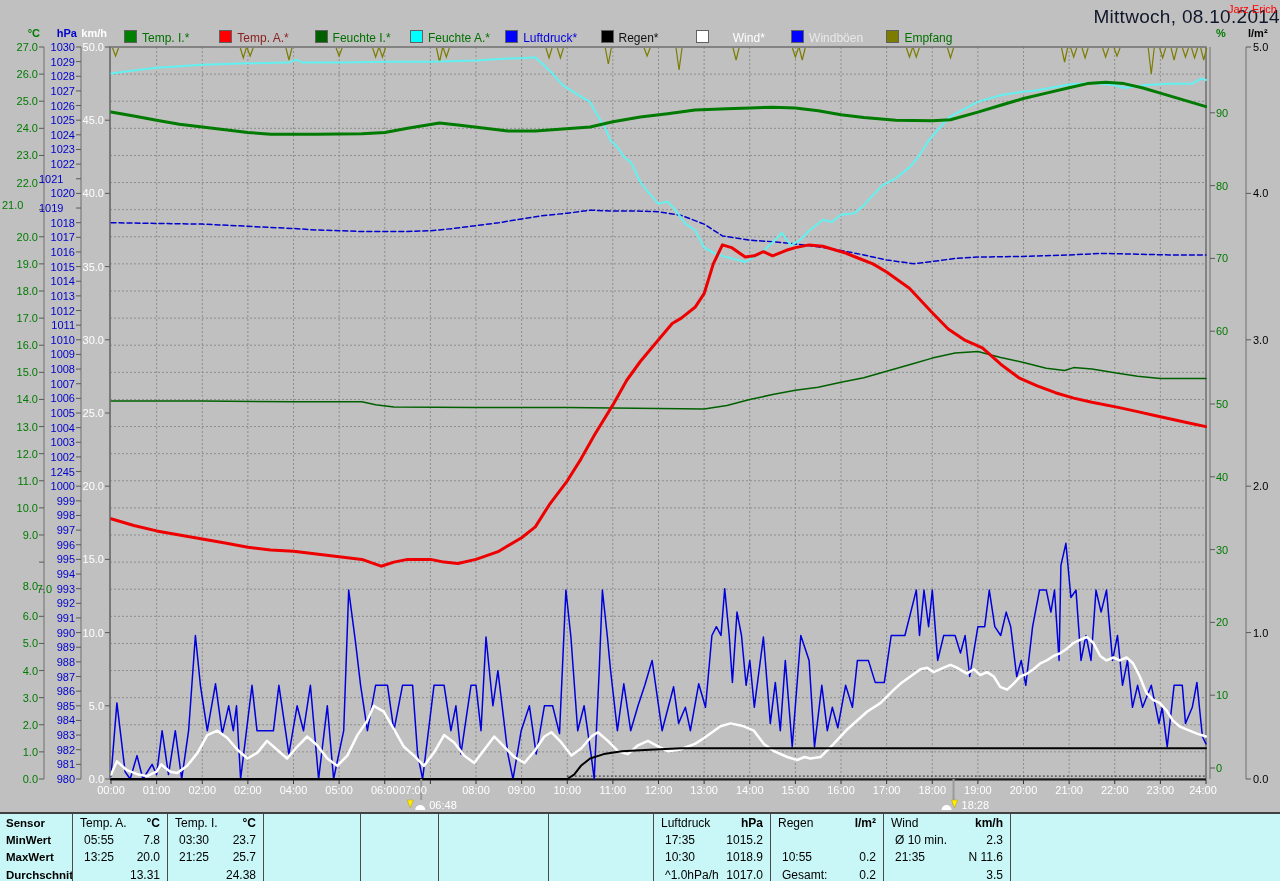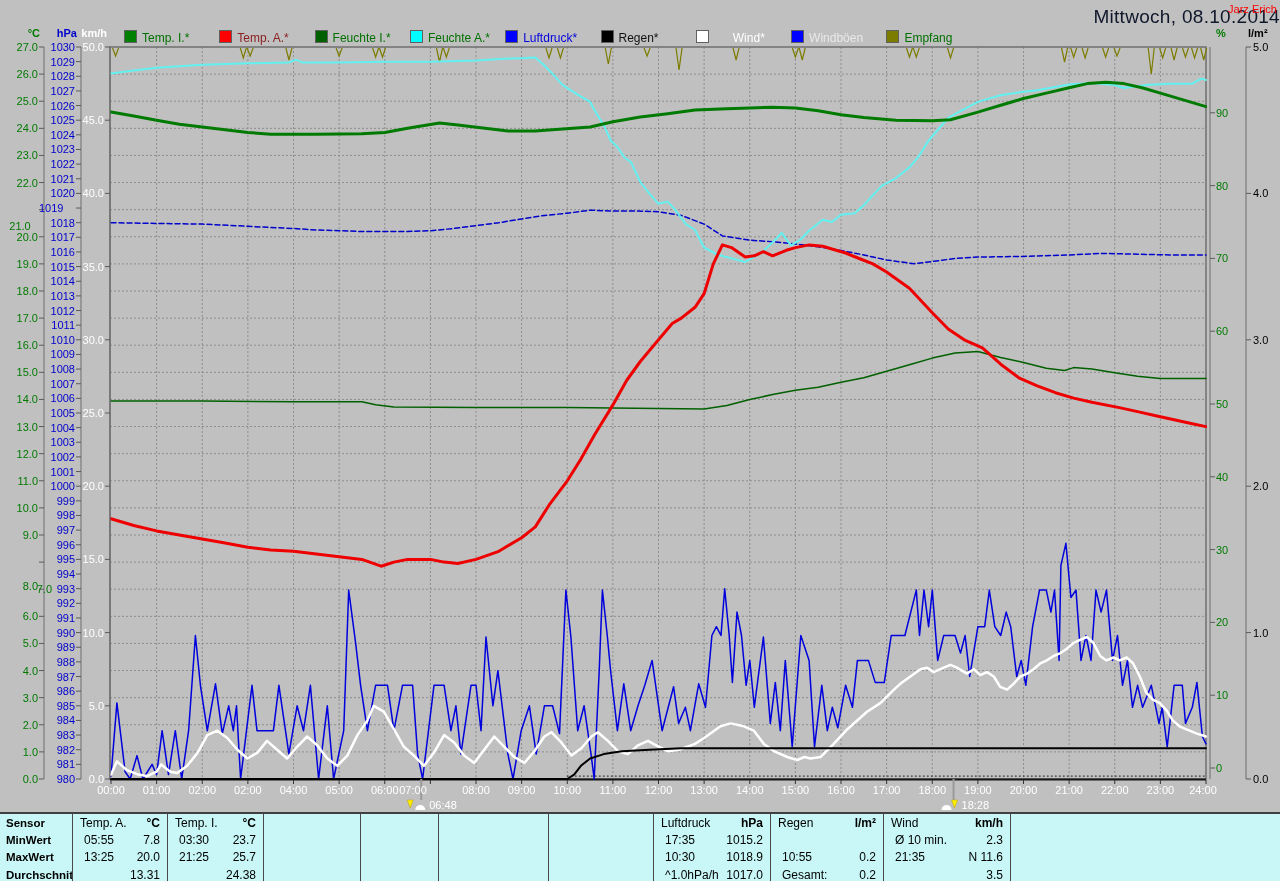--- a/index.html
+++ b/index.html
@@ -290,21 +290,21 @@
       <path d="M 941.5431874999999 810 A 5 5 0 0 1 951.5431874999999 810 Z" fill="#ffffff"></path>
       <polygon points="951.5431874999999,800 957.5431874999999,800 954.5431874999999,808" fill="#ffee00" stroke="#b8a000" stroke-width="0.5"></polygon>
     </svg>
   <div id="labels">
       <div class="tick" style="left: 2px; top: 42px; width: 36px; text-align: right; color: rgb(0, 122, 0);">27.0</div>
       <div class="tick" style="left: 2px; top: 69.1111px; width: 36px; text-align: right; color: rgb(0, 122, 0);">26.0</div>
       <div class="tick" style="left: 2px; top: 96.2222px; width: 36px; text-align: right; color: rgb(0, 122, 0);">25.0</div>
       <div class="tick" style="left: 2px; top: 123.333px; width: 36px; text-align: right; color: rgb(0, 122, 0);">24.0</div>
       <div class="tick" style="left: 2px; top: 150.444px; width: 36px; text-align: right; color: rgb(0, 122, 0);">23.0</div>
       <div class="tick" style="left: 2px; top: 177.556px; width: 36px; text-align: right; color: rgb(0, 122, 0);">22.0</div>
-      <div class="tick" style="left: 2px; top: 221px; width: 36px; text-align: center; color: rgb(0, 122, 0);">21.0</div>
+      <div class="tick" style="left: 2px; top: 200px; width: 36px; text-align: left; color: rgb(0, 122, 0);">21.0</div>
       <div class="tick" style="left: 2px; top: 231.778px; width: 36px; text-align: right; color: rgb(0, 122, 0);">20.0</div>
       <div class="tick" style="left: 2px; top: 258.889px; width: 36px; text-align: right; color: rgb(0, 122, 0);">19.0</div>
       <div class="tick" style="left: 2px; top: 286px; width: 36px; text-align: right; color: rgb(0, 122, 0);">18.0</div>
       <div class="tick" style="left: 2px; top: 313.111px; width: 36px; text-align: right; color: rgb(0, 122, 0);">17.0</div>
       <div class="tick" style="left: 2px; top: 340.222px; width: 36px; text-align: right; color: rgb(0, 122, 0);">16.0</div>
       <div class="tick" style="left: 2px; top: 367.333px; width: 36px; text-align: right; color: rgb(0, 122, 0);">15.0</div>
       <div class="tick" style="left: 2px; top: 394.444px; width: 36px; text-align: right; color: rgb(0, 122, 0);">14.0</div>
       <div class="tick" style="left: 2px; top: 421.556px; width: 36px; text-align: right; color: rgb(0, 122, 0);">13.0</div>
       <div class="tick" style="left: 2px; top: 448.667px; width: 36px; text-align: right; color: rgb(0, 122, 0);">12.0</div>
       <div class="tick" style="left: 2px; top: 475.778px; width: 36px; text-align: right; color: rgb(0, 122, 0);">11.0</div>
@@ -321,41 +321,41 @@
       <div class="tick" style="left: 2px; top: 774px; width: 36px; text-align: right; color: rgb(0, 122, 0);">0.0</div>
       <div class="tick" style="left: 39px; top: 42px; width: 36px; text-align: right; color: rgb(0, 0, 204);">1030</div>
       <div class="tick" style="left: 39px; top: 56.64px; width: 36px; text-align: right; color: rgb(0, 0, 204);">1029</div>
       <div class="tick" style="left: 39px; top: 71.28px; width: 36px; text-align: right; color: rgb(0, 0, 204);">1028</div>
       <div class="tick" style="left: 39px; top: 85.92px; width: 36px; text-align: right; color: rgb(0, 0, 204);">1027</div>
       <div class="tick" style="left: 39px; top: 100.56px; width: 36px; text-align: right; color: rgb(0, 0, 204);">1026</div>
       <div class="tick" style="left: 39px; top: 115.2px; width: 36px; text-align: right; color: rgb(0, 0, 204);">1025</div>
       <div class="tick" style="left: 39px; top: 129.84px; width: 36px; text-align: right; color: rgb(0, 0, 204);">1024</div>
       <div class="tick" style="left: 39px; top: 144.48px; width: 36px; text-align: right; color: rgb(0, 0, 204);">1023</div>
       <div class="tick" style="left: 39px; top: 159.12px; width: 36px; text-align: right; color: rgb(0, 0, 204);">1022</div>
-      <div class="tick" style="left: 39px; top: 173.76px; width: 36px; text-align: right; color: rgb(0, 0, 204);">1021</div>
+      <div class="tick" style="left: 39px; top: 173.76px; width: 36px; color: rgb(0, 0, 204);">1021</div>
       <div class="tick" style="left: 39px; top: 188.4px; width: 36px; text-align: right; color: rgb(0, 0, 204);">1020</div>
       <div class="tick" style="left: 39px; top: 203.04px; width: 36px; text-align: left; color: rgb(0, 0, 204);">1019</div>
       <div class="tick" style="left: 39px; top: 217.68px; width: 36px; text-align: right; color: rgb(0, 0, 204);">1018</div>
       <div class="tick" style="left: 39px; top: 232.32px; width: 36px; text-align: right; color: rgb(0, 0, 204);">1017</div>
       <div class="tick" style="left: 39px; top: 246.96px; width: 36px; text-align: right; color: rgb(0, 0, 204);">1016</div>
       <div class="tick" style="left: 39px; top: 261.6px; width: 36px; text-align: right; color: rgb(0, 0, 204);">1015</div>
       <div class="tick" style="left: 39px; top: 276.24px; width: 36px; text-align: right; color: rgb(0, 0, 204);">1014</div>
       <div class="tick" style="left: 39px; top: 290.88px; width: 36px; text-align: right; color: rgb(0, 0, 204);">1013</div>
       <div class="tick" style="left: 39px; top: 305.52px; width: 36px; text-align: right; color: rgb(0, 0, 204);">1012</div>
       <div class="tick" style="left: 39px; top: 320.16px; width: 36px; text-align: right; color: rgb(0, 0, 204);">1011</div>
       <div class="tick" style="left: 39px; top: 334.8px; width: 36px; text-align: right; color: rgb(0, 0, 204);">1010</div>
       <div class="tick" style="left: 39px; top: 349.44px; width: 36px; text-align: right; color: rgb(0, 0, 204);">1009</div>
       <div class="tick" style="left: 39px; top: 364.08px; width: 36px; text-align: right; color: rgb(0, 0, 204);">1008</div>
       <div class="tick" style="left: 39px; top: 378.72px; width: 36px; text-align: right; color: rgb(0, 0, 204);">1007</div>
       <div class="tick" style="left: 39px; top: 393.36px; width: 36px; text-align: right; color: rgb(0, 0, 204);">1006</div>
       <div class="tick" style="left: 39px; top: 408px; width: 36px; text-align: right; color: rgb(0, 0, 204);">1005</div>
       <div class="tick" style="left: 39px; top: 422.64px; width: 36px; text-align: right; color: rgb(0, 0, 204);">1004</div>
       <div class="tick" style="left: 39px; top: 437.28px; width: 36px; text-align: right; color: rgb(0, 0, 204);">1003</div>
       <div class="tick" style="left: 39px; top: 451.92px; width: 36px; text-align: right; color: rgb(0, 0, 204);">1002</div>
-      <div class="tick" style="left: 39px; top: 466.56px; width: 36px; text-align: right; color: rgb(0, 0, 204);">1001</div>
+      <div class="tick" style="left: 39px; top: 466.56px; width: 36px; text-align: right; color: rgb(0, 0, 204);">1245</div>
       <div class="tick" style="left: 39px; top: 481.2px; width: 36px; text-align: right; color: rgb(0, 0, 204);">1000</div>
       <div class="tick" style="left: 39px; top: 495.84px; width: 36px; text-align: right; color: rgb(0, 0, 204);">999</div>
       <div class="tick" style="left: 39px; top: 510.48px; width: 36px; text-align: right; color: rgb(0, 0, 204);">998</div>
       <div class="tick" style="left: 39px; top: 525.12px; width: 36px; text-align: right; color: rgb(0, 0, 204);">997</div>
       <div class="tick" style="left: 39px; top: 539.76px; width: 36px; text-align: right; color: rgb(0, 0, 204);">996</div>
       <div class="tick" style="left: 39px; top: 554.4px; width: 36px; text-align: right; color: rgb(0, 0, 204);">995</div>
       <div class="tick" style="left: 39px; top: 569.04px; width: 36px; text-align: right; color: rgb(0, 0, 204);">994</div>
       <div class="tick" style="left: 39px; top: 583.68px; width: 36px; text-align: right; color: rgb(0, 0, 204);">993</div>
       <div class="tick" style="left: 39px; top: 598.32px; width: 36px; text-align: right; color: rgb(0, 0, 204);">992</div>
       <div class="tick" style="left: 39px; top: 612.96px; width: 36px; text-align: right; color: rgb(0, 0, 204);">991</div>

